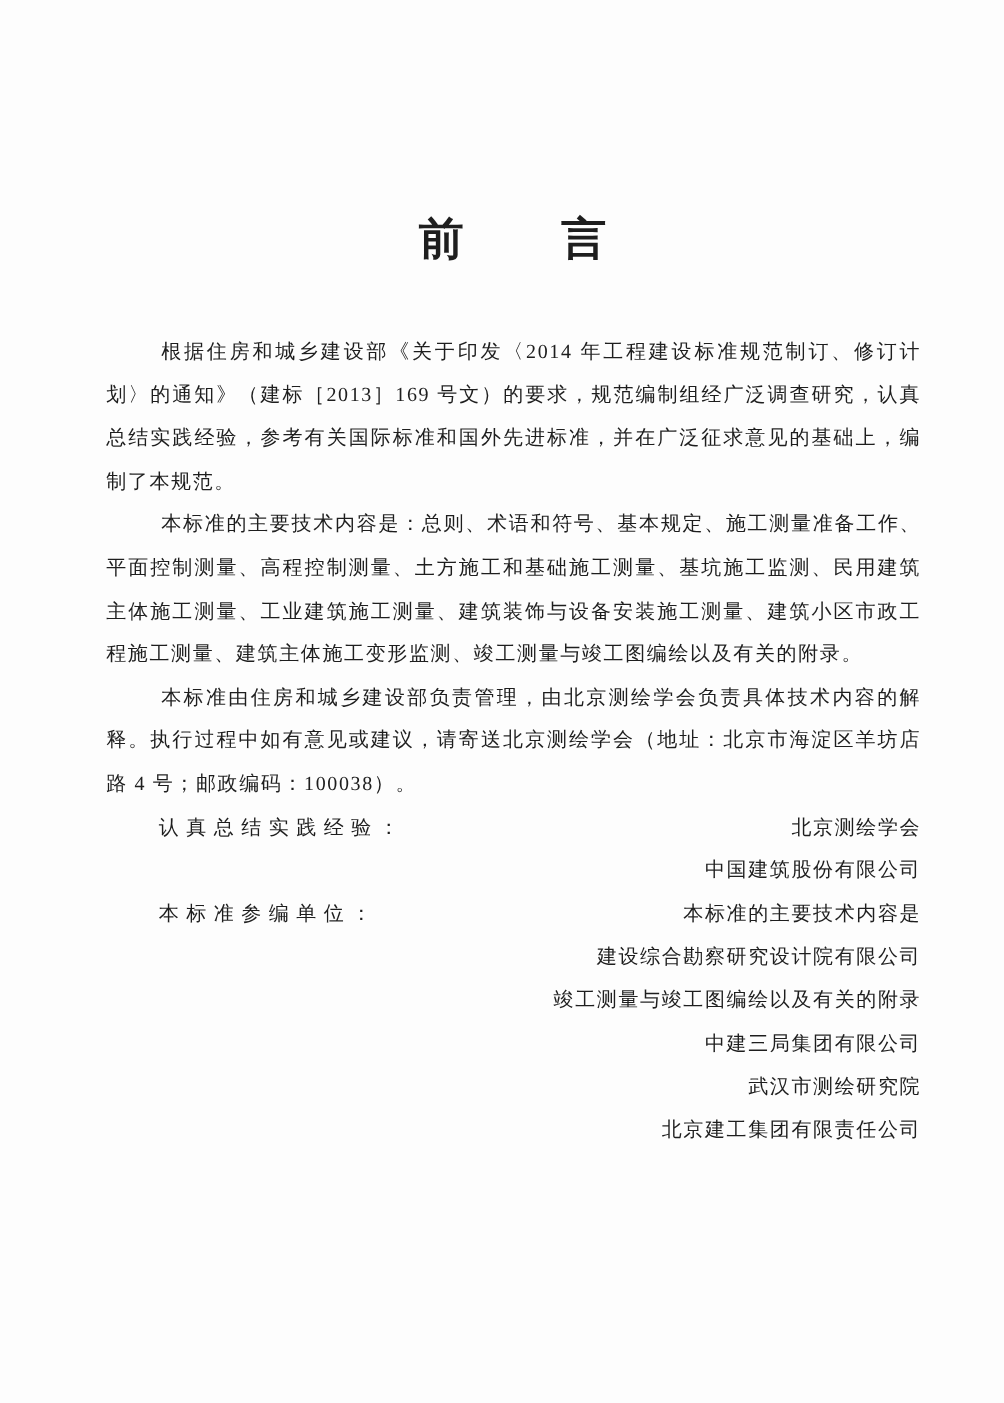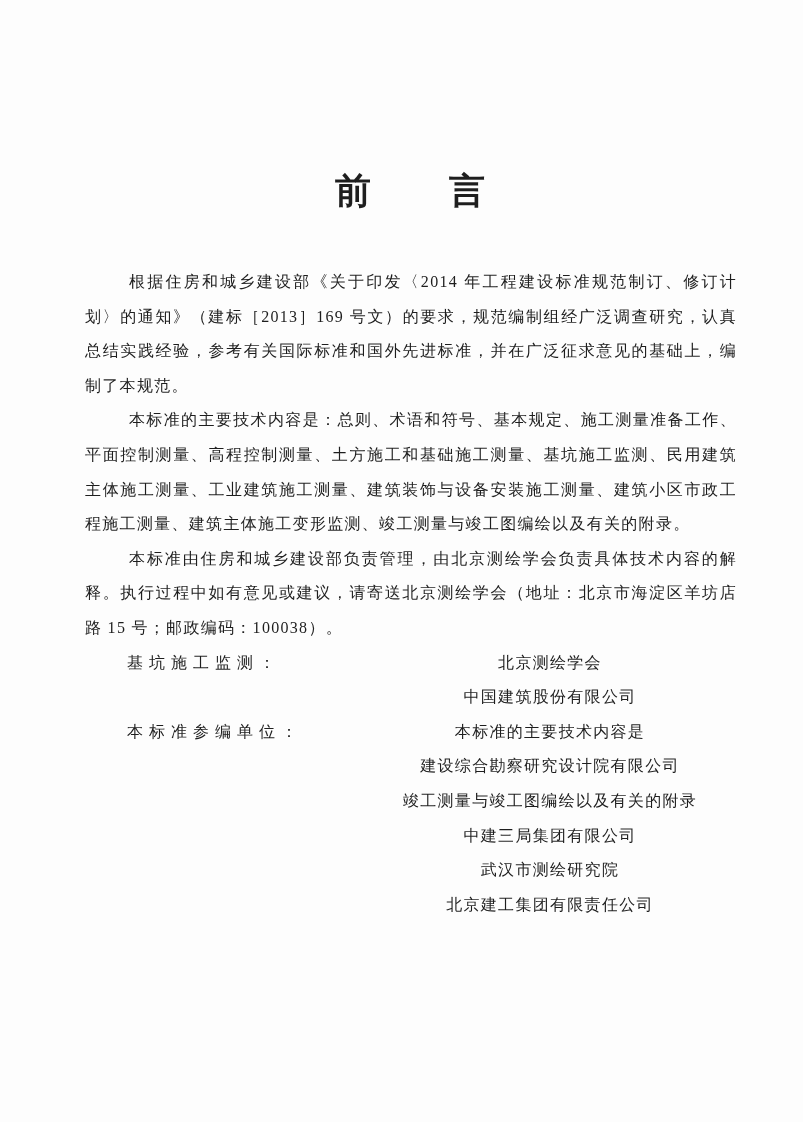--- a/index.html
+++ b/index.html
@@ -52,44 +52,44 @@
   .ed-label {
     flex: 0 0 278px;
     padding-left: 42px;
     white-space: nowrap;
   }
   .ed-label .spread {
     letter-spacing: 6px;
   }
   .ed-orgs { flex: 1 1 auto; }
   .ed-org {
-    text-align: center;
+    text-align: right;
     font-family: Liberation Serif, serif;
   }
 </style>
 </head>
 <body>
 
 <div class="page">
 
   <h1 class="doc-title">前　　言</h1>
 
   <div class="doc-body">
 
     <p class="para">根据住房和城乡建设部《关于印发〈2014 年工程建设标准规范制订、修订计划〉的通知》（建标［2013］169 号文）的要求，规范编制组经广泛调查研究，认真总结实践经验，参考有关国际标准和国外先进标准，并在广泛征求意见的基础上，编制了本规范。</p>
 
     <p class="para">本标准的主要技术内容是：总则、术语和符号、基本规定、施工测量准备工作、平面控制测量、高程控制测量、土方施工和基础施工测量、基坑施工监测、民用建筑主体施工测量、工业建筑施工测量、建筑装饰与设备安装施工测量、建筑小区市政工程施工测量、建筑主体施工变形监测、竣工测量与竣工图编绘以及有关的附录。</p>
 
-    <p class="para">本标准由住房和城乡建设部负责管理，由北京测绘学会负责具体技术内容的解释。执行过程中如有意见或建议，请寄送北京测绘学会（地址：北京市海淀区羊坊店路 15 号；邮政编码：100038）。</p>
+    <p class="para">本标准由住房和城乡建设部负责管理，由北京测绘学会负责具体技术内容的解释。执行过程中如有意见或建议，请寄送北京测绘学会（地址：北京市海淀区羊坊店路 4 号；邮政编码：100038）。</p>
 
     <div class="editors">
 
       <div class="ed-row">
         <div class="ed-label">
-          <span class="spread">基坑施工监测</span><span>：</span>
+          <span class="spread">认真总结实践经验</span><span>：</span>
         </div>
         <div class="ed-orgs">
           <div class="ed-org">北京测绘学会</div>
           <div class="ed-org">中国建筑股份有限公司</div>
         </div>
       </div>
 
       <div class="ed-row">
         <div class="ed-label">
           <span class="spread">本标准参编单位</span><span>：</span>

